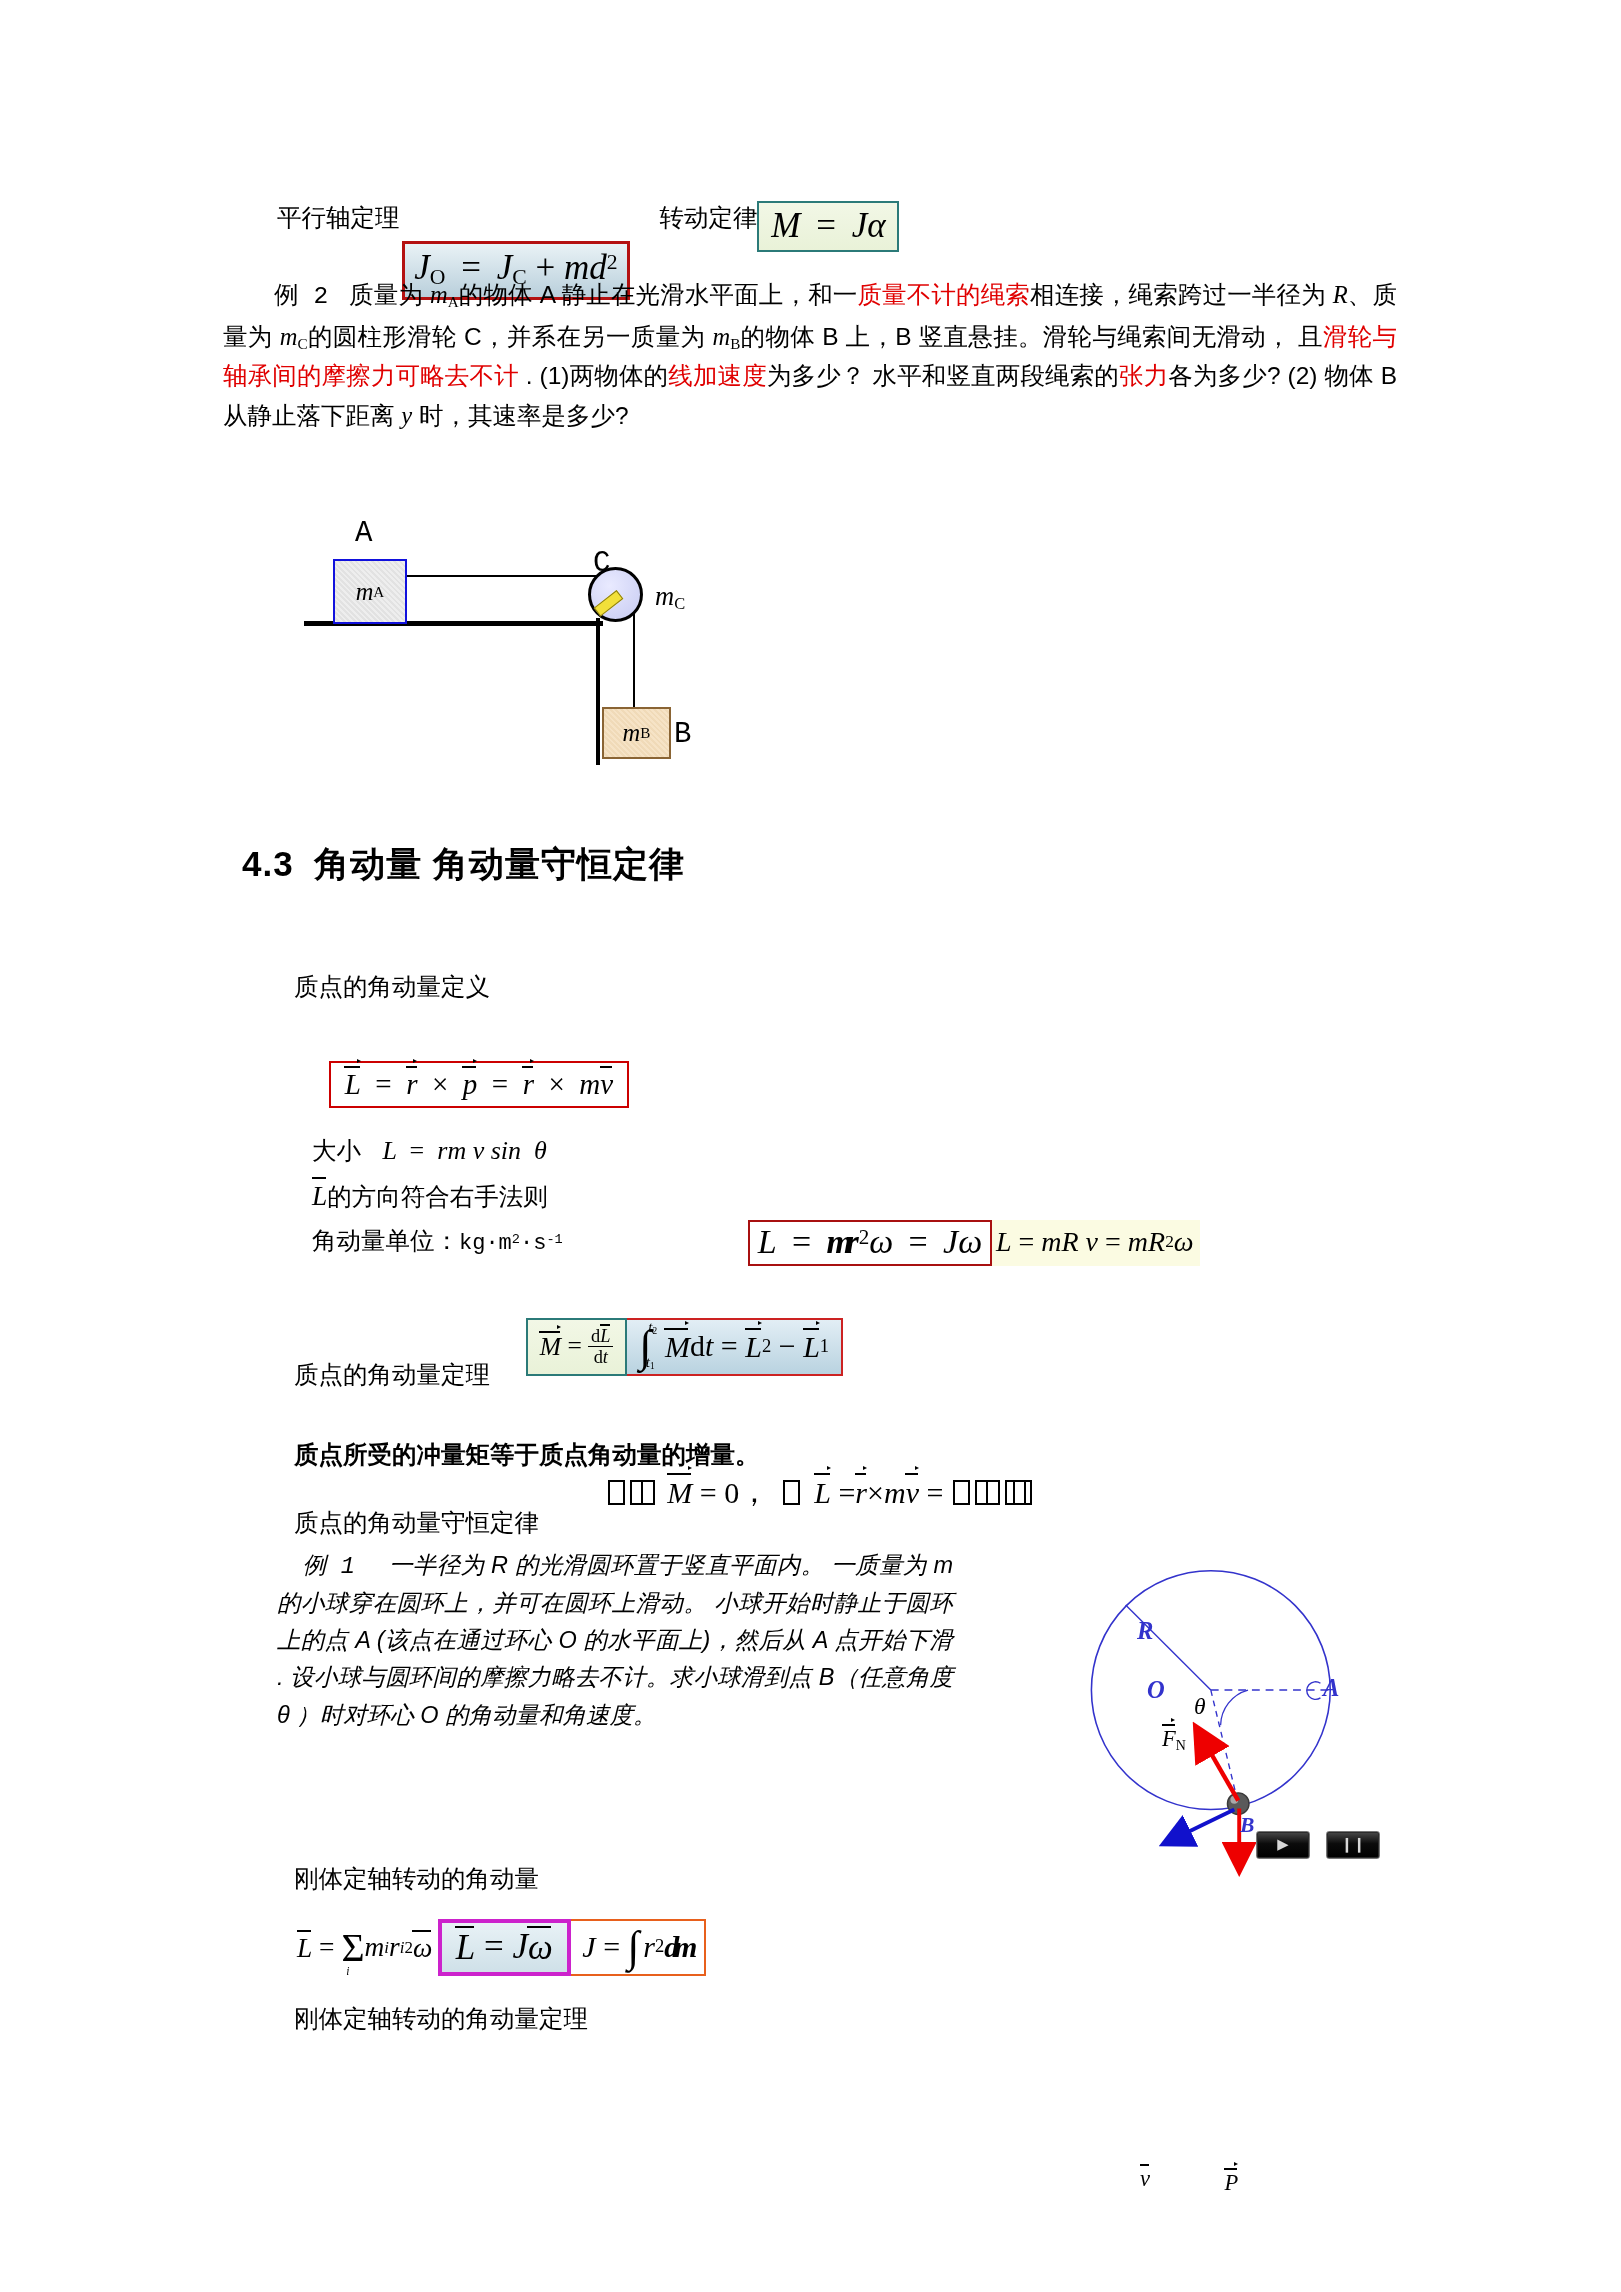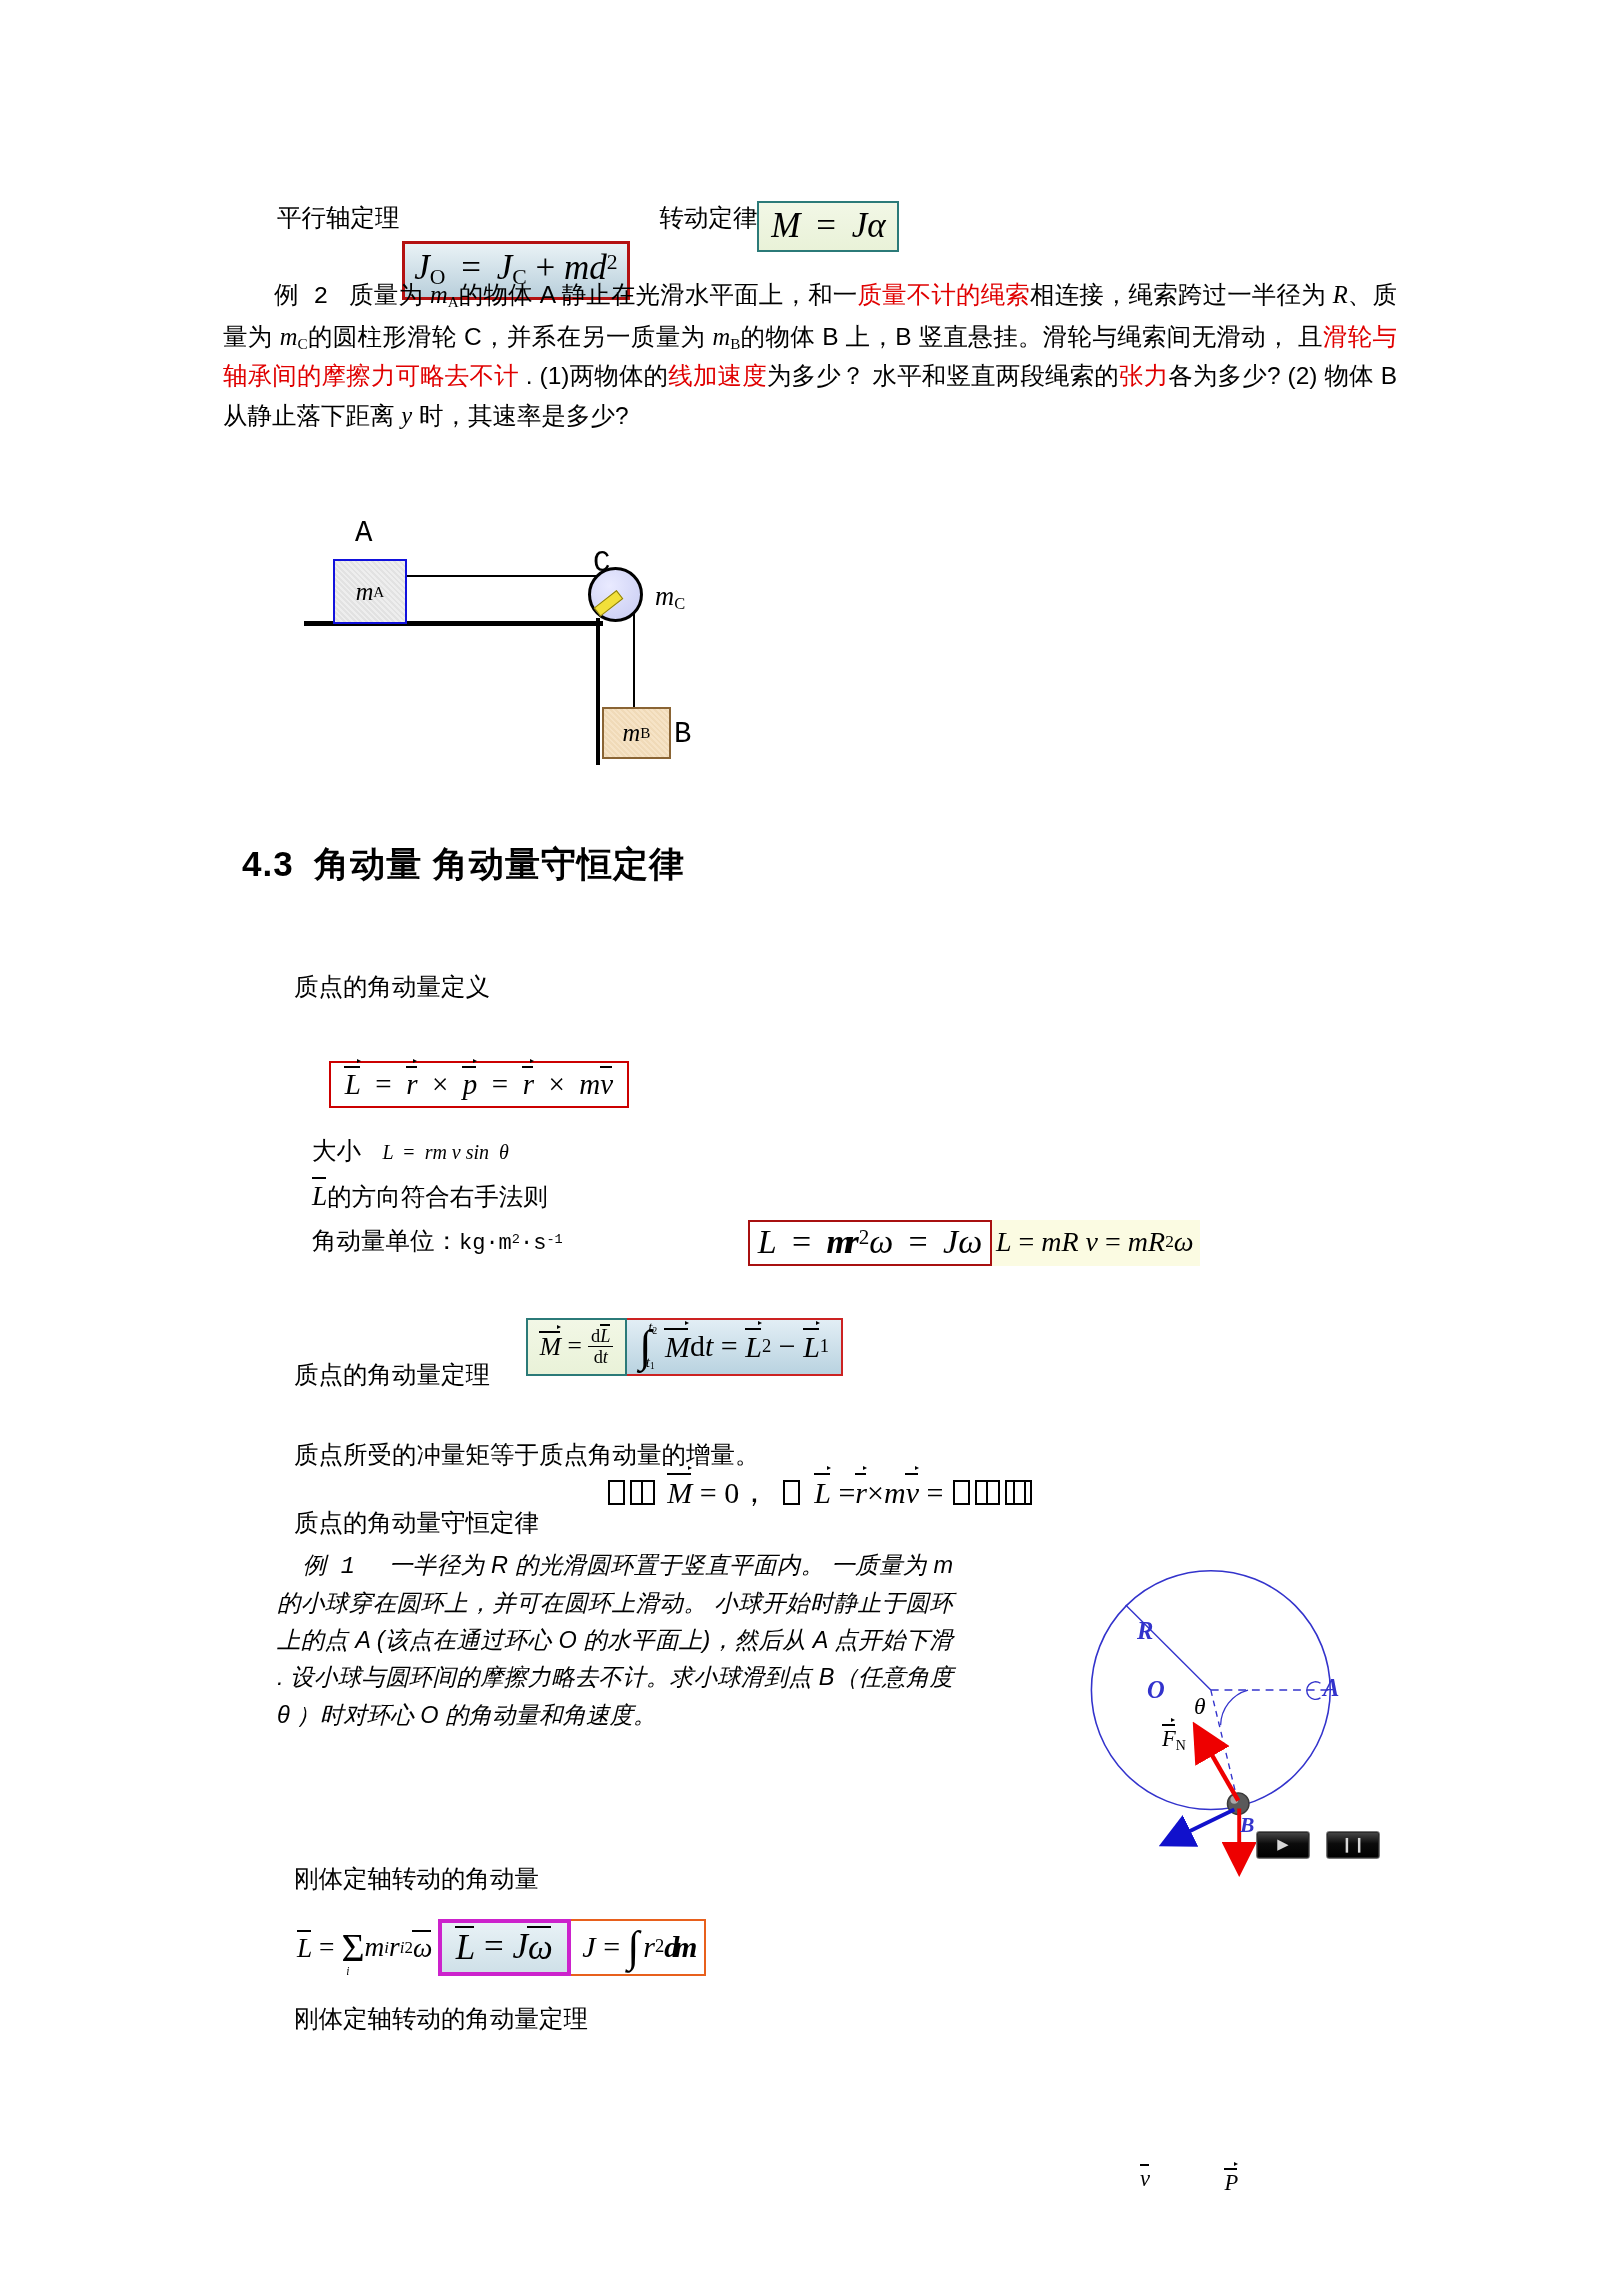--- a/index.html
+++ b/index.html
@@ -312,21 +312,21 @@
       <span class="vec vecarrow">p</span>
       <span style="font-style:normal;">&nbsp;<span>=</span>&nbsp;</span>
       <span class="vec vecarrow">r</span>
       <span style="font-style:normal;">&nbsp;<span>×</span>&nbsp;</span>
       <span>m</span><span class="vec">v</span>
     </span>
   </div>
 
   <div class="abs" style="left:312px; top:1134px; display:flex; align-items:baseline;">
     <span class="sec-lbl">大小</span>
-    <span class="mathi" style="margin-left:21.6px; font-size:20px;">
+    <span class="mathi" style="margin-left:21.6px; font-size:26px;">
       <span>L</span>
       <span style="font-style:normal;">&nbsp;<span>=</span>&nbsp;</span>
       <span>rm v sin</span>&nbsp;
       <span>θ</span>
     </span>
   </div>
 
   <div class="abs" style="left:312px; top:1179px; display:flex; align-items:baseline;">
     <span class="mathi vec" style="font-size:27.4px;">L</span>
     <span class="sec-lbl"> 的方向符合右手法则</span>
@@ -378,21 +378,21 @@
         <span>t</span>
       <span style="font-style:normal;">&nbsp;<span>=</span>&nbsp;</span>
       <span class="vec vecarrow">L</span>
         <sub>2</sub>
       <span style="font-style:normal;">&nbsp;<span>−</span>&nbsp;</span>
       <span class="vec vecarrow">L</span>
         <sub>1</sub>
     </span>
   </div>
 
-  <div class="abs sec-lbl" style="left:294px; top:1438px;">质点所受的冲量矩等于质点角动量的增量。</div>
+  <div class="abs sec-lbl" style="left:294px; top:1438px;font-weight:bold;">质点所受的冲量矩等于质点角动量的增量。</div>
 
   <div class="abs sec-lbl" style="left:294px; top:1506px;">质点的角动量守恒定律</div>
 
   <div class="abs mathi" style="left:606px; top:1472px; font-size:30px; display:flex; align-items:center;">
     <span class="tofu"></span>
     <span class="tofu tofu2"></span>
     <span class="vec vecarrow" style="margin-left:9.8px;">M</span>
     <span style="font-style:normal;">&nbsp;<span>= 0</span></span>
     <span style="font-style:normal;">，</span>
     <span class="tofu" style="margin-left:13.7px;"></span>

